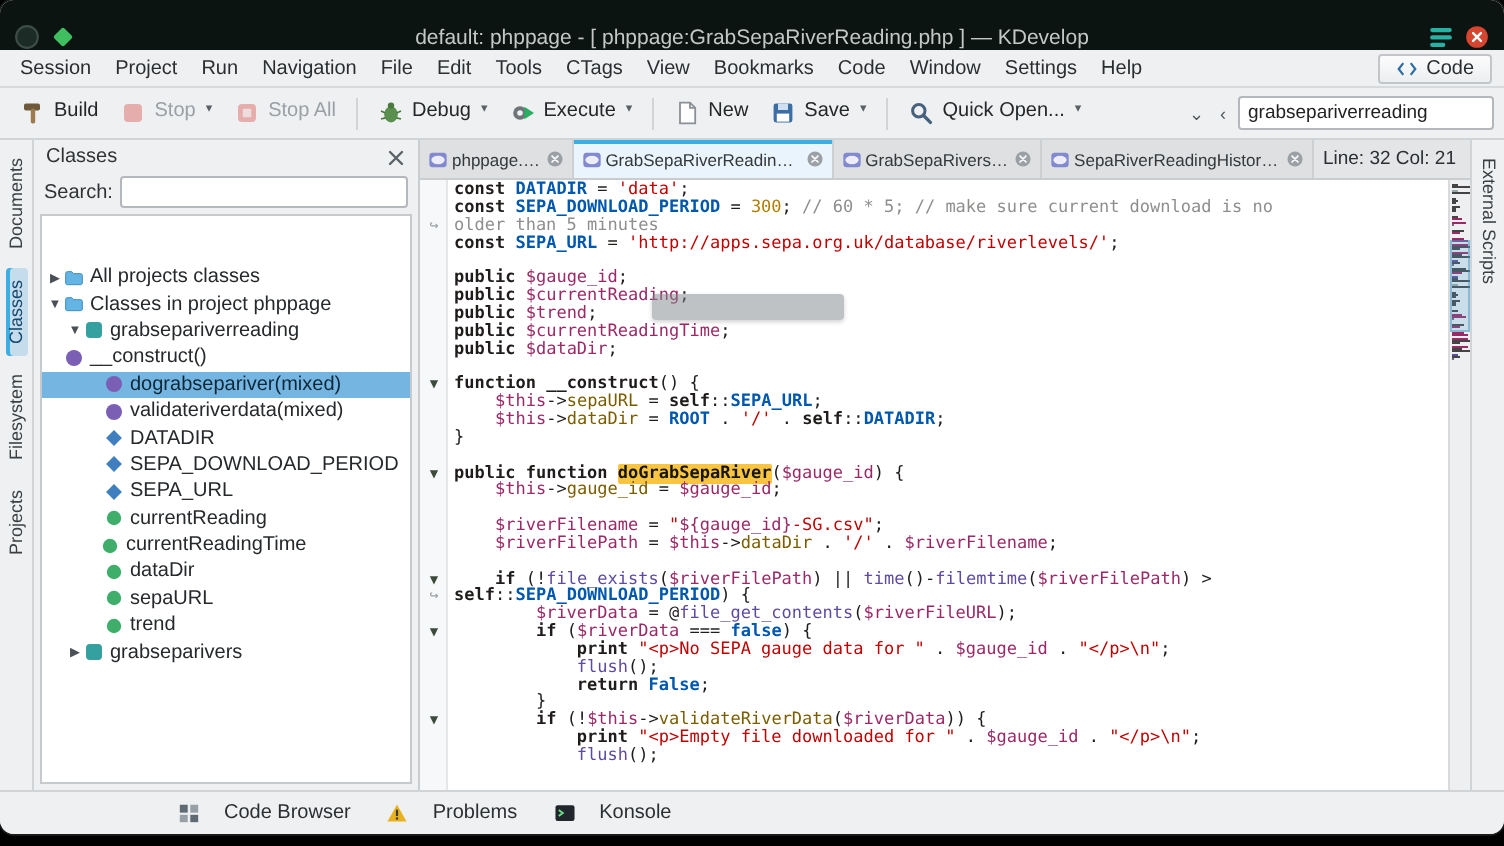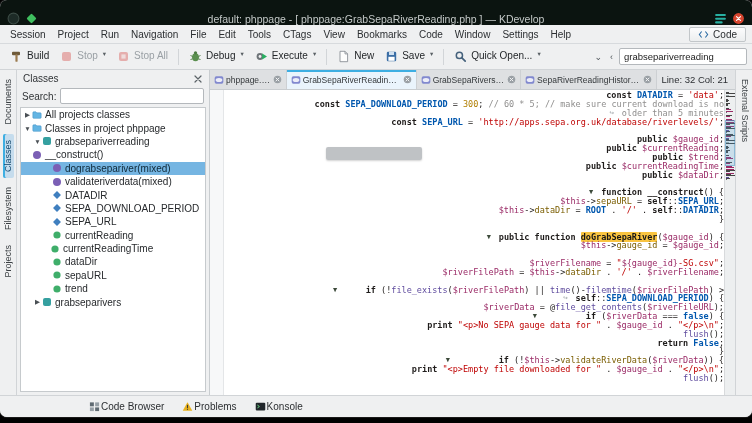--- a/index.html
+++ b/index.html
@@ -77,21 +77,21 @@
   .tab .ficon { width:10px; height:10px; flex:none; display:inline-flex; }
   .tab .ficon svg, .tab .cicon svg { width:100%; height:100%; }
   .tab .cicon { width:9px; height:9px; flex:none; display:inline-flex; }
   .tab-label { overflow:hidden; text-overflow:ellipsis; white-space:nowrap; }
   .cursor-pos { margin-left:auto; align-self:center; padding:0 7px 0 4px; font-size:9.5px; color:#2c2f33; white-space:nowrap; flex:none; }
 
   .code-wrap { flex:1; position:relative; overflow:hidden; background:#fff; }
   .gutter-bg { position:absolute; left:0; top:0; bottom:0; width:14px; background:#f7f8f9; border-right:1px solid #e4e6e8; }
   .code-lines { position:absolute; left:0; right:11px; top:1px; bottom:0; font-family:"DejaVu Sans Mono", monospace;
                 font-size:8.5px; line-height:8.85px; }
-  .code-line { display:flex; height:8.85px;justify-content:flex-end; }
+  .code-line { display:flex; height:8.85px; }
   .gutter-cell { width:14px; flex:none; text-align:center; font-size:7px; line-height:8.8px; color:#3c4a3a; z-index:1; }
   .gutter-cell.wrap { color:#9aa0a4; font-size:7.5px; }
   .code-text { white-space:pre; padding-left:3px; }
   .t-p { color:#1f1c1b; }
   .t-k { color:#1f1c1b; font-weight:700; }
   .t-c { color:#0057ae; font-weight:700; }
   .t-s { color:#bf0303; }
   .t-n { color:#b07e00; }
   .t-m { color:#8f8e8d; }
   .t-v { color:#9a2a66; }
@@ -104,21 +104,21 @@
   .mm-doc { padding:2px 1px 0 1px; }
   .mm-bar { height:1px; margin-bottom:0.35px; }
   .mm-view { position:absolute; left:0; right:0; top:30px; height:46px; background:rgba(77,166,214,.22); border:1px solid rgba(61,141,190,.45); }
 
   .ghost-popup { position:absolute; left:116px; top:57px; width:96px; height:13px;
                  background:rgba(128,134,139,.5); border-radius:2px; box-shadow:0 1px 2px rgba(0,0,0,.18); }
 
   
   .statusbar { height:22px; background:#eff0f1; border-top:1px solid #d1d4d7; display:flex; align-items:center;
                padding:0 6px 0 84px; gap:8px; font-size:10px; color:#2c2f32; flex:none; }
-  .sb-item { display:flex; align-items:center; gap:1px; padding:2px 5px; border-radius:2px; white-space:nowrap; }
+  .sb-item { display:flex; align-items:center; gap:12px; padding:2px 5px; border-radius:2px; white-space:nowrap; }
   .sb-item .icon { width:11px; height:11px; display:inline-flex; }
   .sb-item .icon svg { width:100%; height:100%; }
 </style>
 </head>
 <body>
 
 <div class="window">
 
   <div class="titlebar">
     <span class="tb-ico">
@@ -284,21 +284,21 @@
             <svg viewBox="0 0 10 10">
               <path d="M2 2l6 6M8 2L2 8" stroke="#5c6368" stroke-width="1.2" stroke-linecap="round"></path>
             </svg>
           </span>
       </div>
       <div class="search-row">
         <span>Search:</span>
         <input class="search-input" value="" style="">
       </div>
       <div class="tree">
-          <div class="tree-row" style="padding-left: 2px;">
+          <div class="tree-row" style="padding-left: 2px; margin-top: 24px;">
             <span class="expander">▶</span>
             <span class="tree-icon">
               <svg viewBox="0 0 12 12">
                 <path d="M1 3.2c0-.6.4-1 1-1h2.7l1 1.2H10c.6 0 1 .4 1 1V9c0 .6-.4 1-1 1H2c-.6 0-1-.4-1-1z" fill="#64b5e3" stroke="#3d8fc4" stroke-width=".6"></path>
               </svg>
             </span>
             <span class="tree-label">All projects classes</span>
           </div>
           <div class="tree-row" style="padding-left: 2px;">
             <span class="expander">▼</span>

